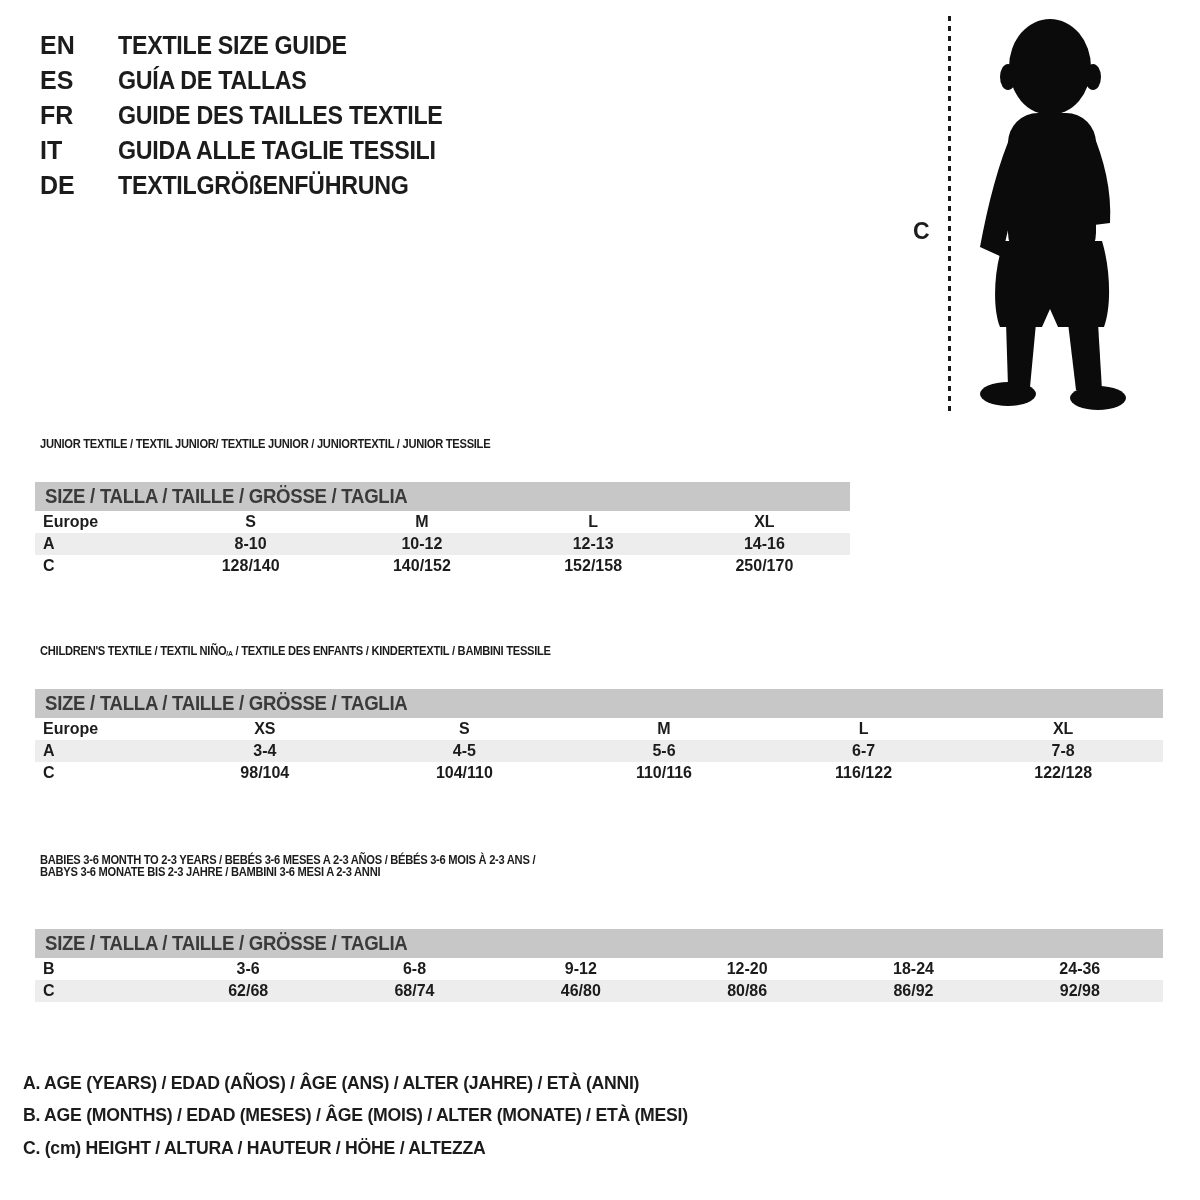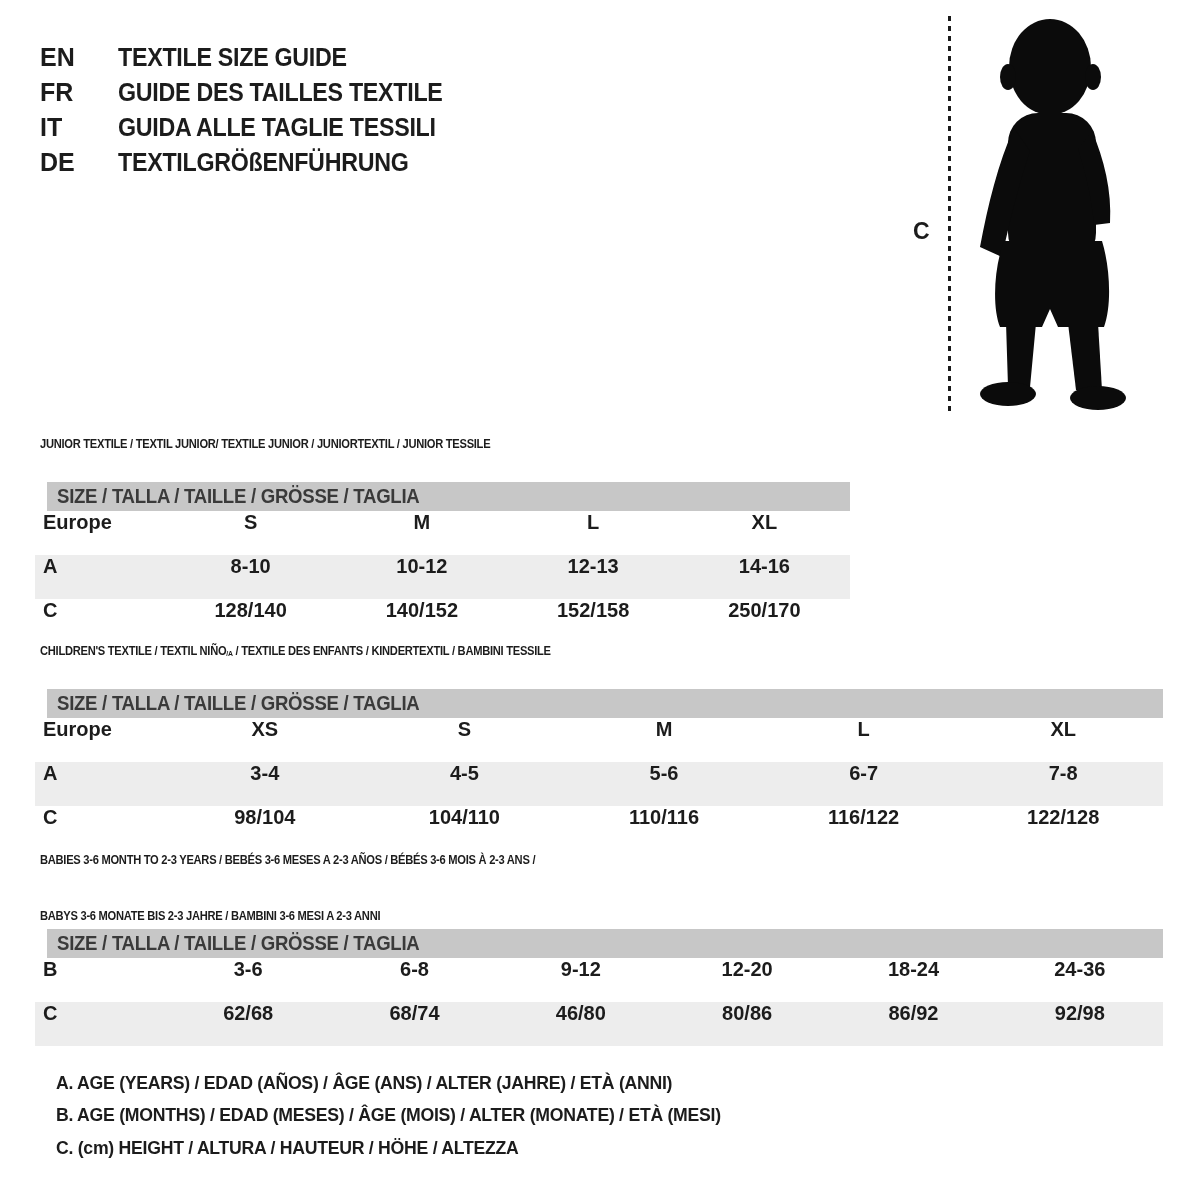--- a/index.html
+++ b/index.html
@@ -7,54 +7,58 @@
   body {
     width:1200px; height:1200px; position:relative; overflow:hidden;
     font-family:"Liberation Sans", sans-serif;
     color:var(--txt, #1c1c1c);
     -webkit-font-smoothing:antialiased;
   }
   .abs { position:absolute; }
   .cond { display:inline-block; transform:scaleX(0.93); transform-origin:0 50%; white-space:nowrap; letter-spacing:-0.3px; }
 
   
-  .lang-block { left:40px; top:40px; }
+  .lang-block { left:40px; top:28px; }
   .lang-row { display:flex; height:35px; align-items:center; font-size:25px; font-weight:bold; }
   .lang-code { width:78px; }
 
   
   .measure-line { left:948px; top:16px; width:3px; height:398px;
     background:repeating-linear-gradient(to bottom, #1a1a1a 0 5px, transparent 5px 10px); }
   .measure-label { left:913px; top:218px; font-size:23px; font-weight:bold; }
   .baby-wrap { left:964px; top:13px; width:170px; height:400px; }
   .baby-wrap svg { width:100%; height:100%; }
 
   
   .sec-title { left:40px; font-size:12px; font-weight:bold; letter-spacing:-0.2px; white-space:nowrap; }
   .sub { font-size:0.62em; vertical-align:-0.18em; }
 
   
   .size-table { left:35px; }
   .t-bar { height:29px; background:var(--hdr-bg,#c7c7c7); display:flex; align-items:center;
-    padding-left:10px; font-size:20px; font-weight:bold; color:#3a3a3a;margin-left:12px; }
-  .t-row { display:flex; height:44px; align-items:flex-start; font-size:20px; font-weight:bold; }
+    padding-left:10px; font-size:20px; font-weight:bold; color:#3a3a3a; }
+  .t-row { display:flex; height:22px; align-items:center; font-size:16px; font-weight:bold; }
   .t-row.shaded { background:var(--row-bg,#ededed); }
   .t-lbl { width:130px; padding-left:8px; text-align:left; flex:none; }
   .t-cell { flex:1; text-align:center; }
 
   
-  .legend-line { left:56px; font-size:19px; font-weight:bold; white-space:nowrap; }
+  .legend-line { left:23px; font-size:19px; font-weight:bold; white-space:nowrap; }
 </style>
 </head>
 <body>
 
 <div class="abs lang-block">
   <div class="lang-row">
     <span class="lang-code">EN</span>
     <span class="cond">TEXTILE SIZE GUIDE</span>
+  </div>
+  <div class="lang-row">
+    <span class="lang-code">ES</span>
+    <span class="cond">GUÍA DE TALLAS</span>
   </div>
   <div class="lang-row">
     <span class="lang-code">FR</span>
     <span class="cond">GUIDE DES TAILLES TEXTILE</span>
   </div>
   <div class="lang-row">
     <span class="lang-code">IT</span>
     <span class="cond">GUIDA ALLE TAGLIE TESSILI</span>
   </div>
   <div class="lang-row">
@@ -142,21 +146,21 @@
     <span class="t-cell">104/110</span>
     <span class="t-cell">110/116</span>
     <span class="t-cell">116/122</span>
     <span class="t-cell">122/128</span>
   </div>
 </div>
 
 <div class="abs sec-title" style="top:853px;">
   <span class="cond">BABIES 3-6 MONTH TO 2-3 YEARS / BEBÉS 3-6 MESES A 2-3 AÑOS / BÉBÉS 3-6 MOIS À 2-3 ANS /</span>
 </div>
-<div class="abs sec-title" style="top:909px;text-align:right;">
+<div class="abs sec-title" style="top:865px;text-align:right;">
   <span class="cond">BABYS 3-6 MONATE BIS 2-3 JAHRE / BAMBINI 3-6 MESI A 2-3 ANNI</span>
 </div>
 <div class="abs size-table" style="top:929px; width:1128px;">
   <div class="t-bar">
     <span class="cond">SIZE / TALLA / TAILLE / GRÖSSE / TAGLIA</span>
   </div>
   <div class="t-row">
     <span class="t-lbl">B</span>
     <span class="t-cell">3-6</span>
     <span class="t-cell">6-8</span>

